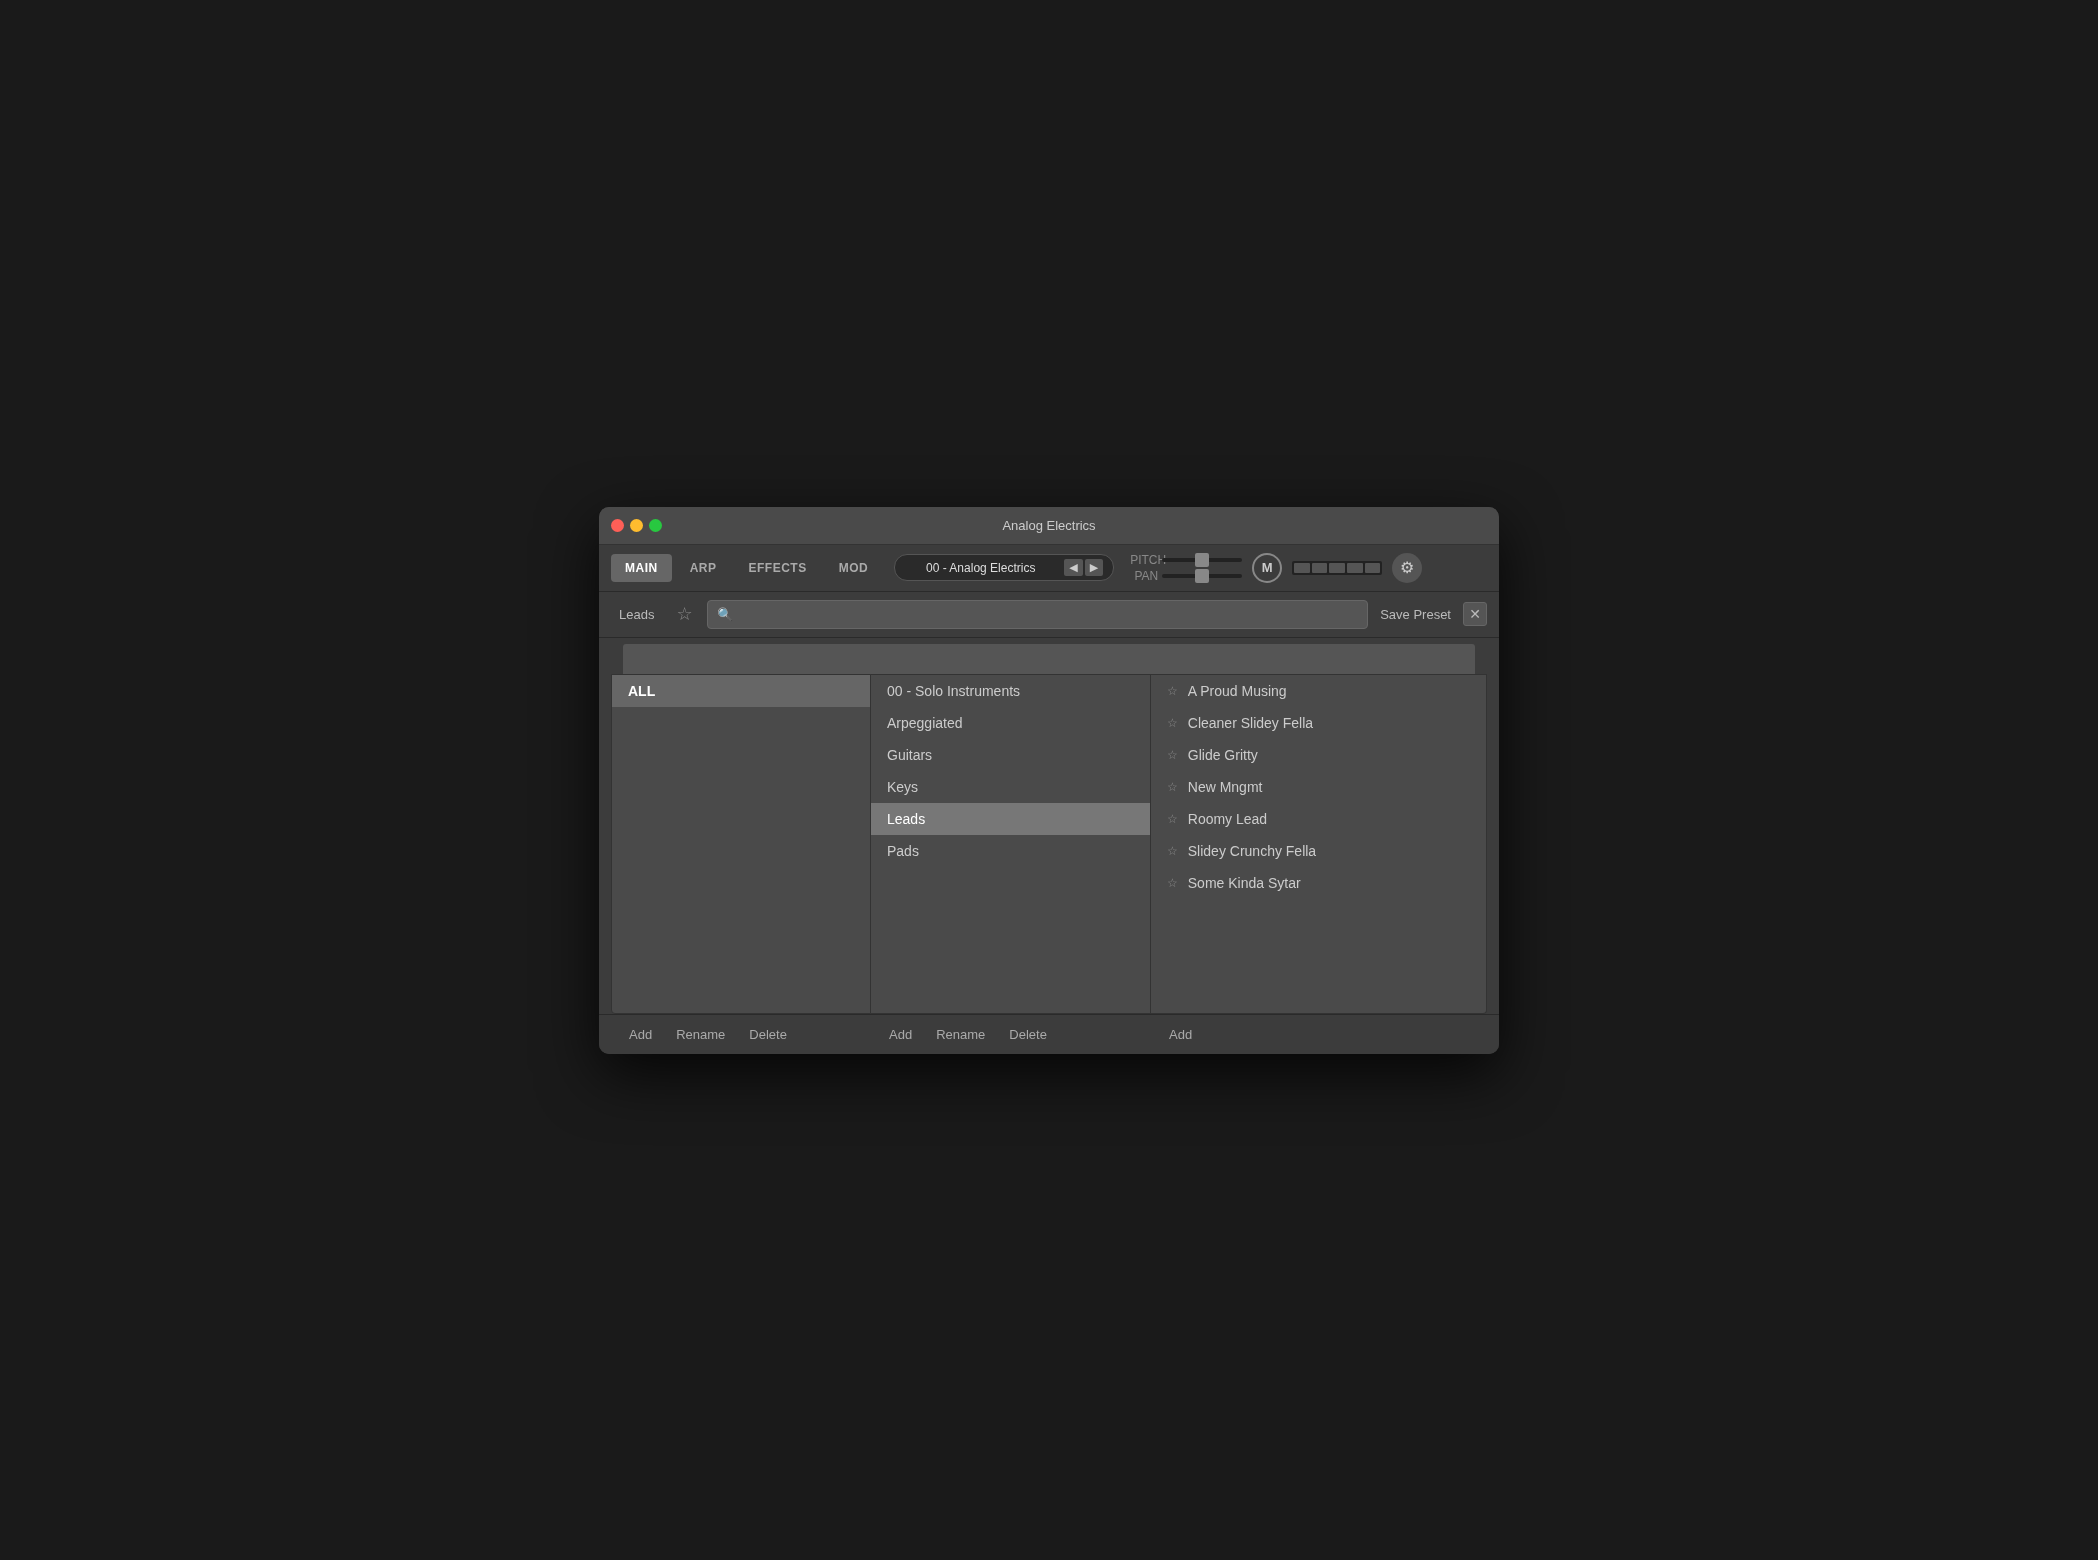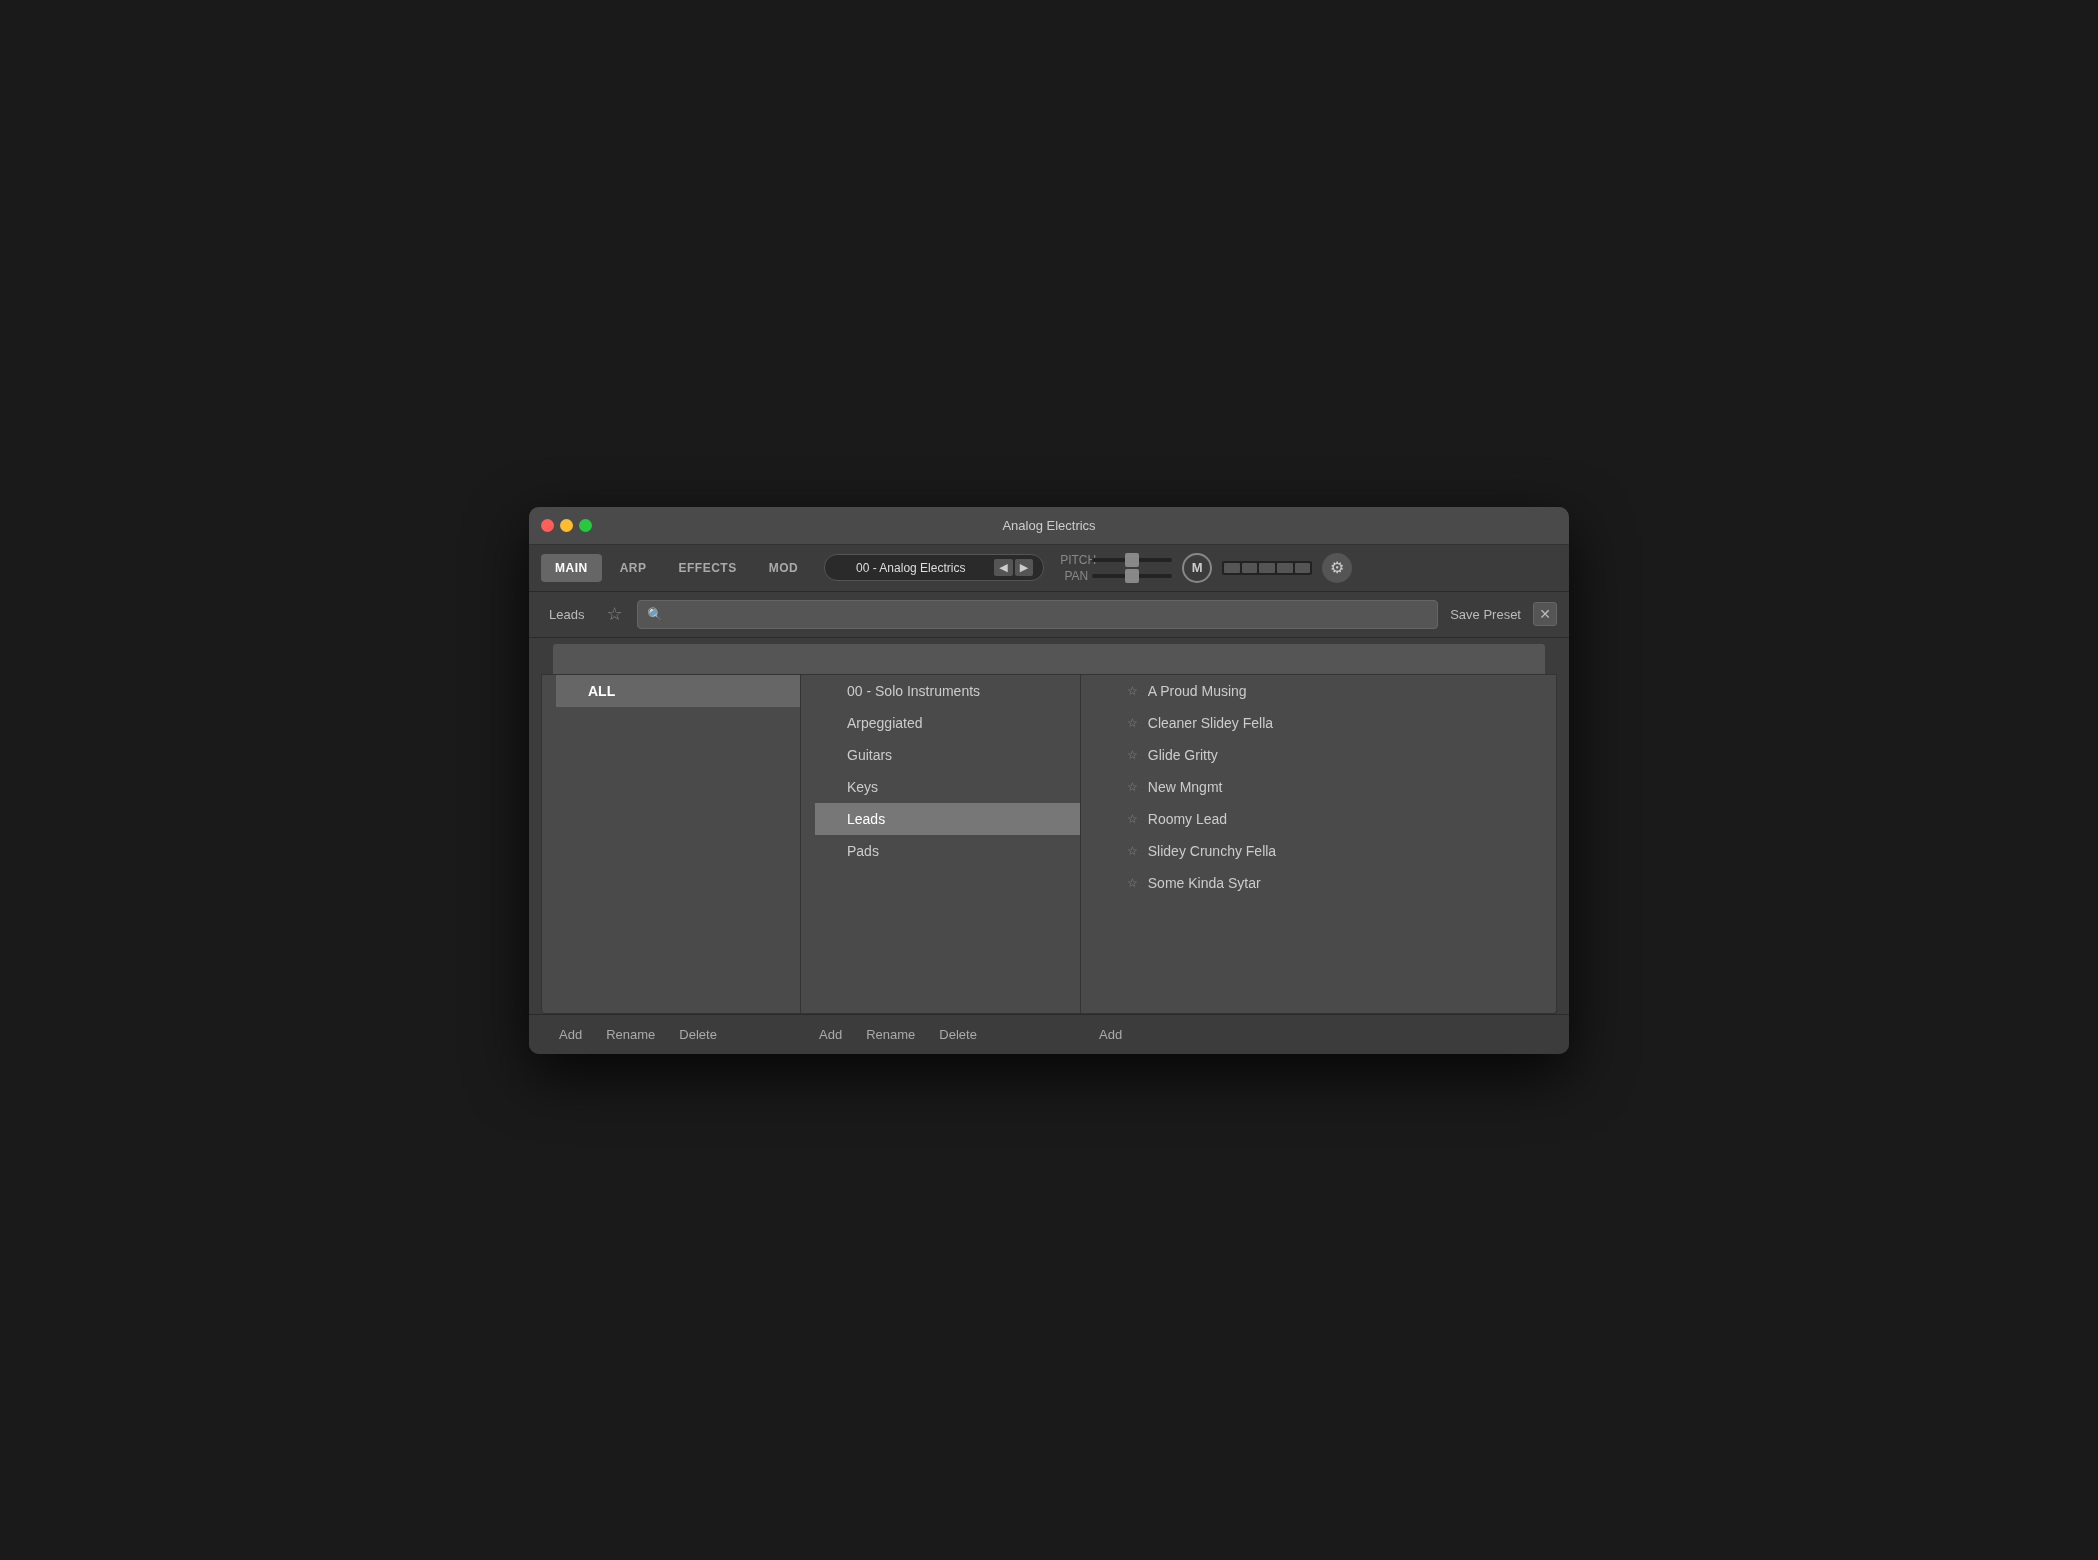--- a/index.html
+++ b/index.html
@@ -5,21 +5,21 @@
     * { box-sizing: border-box; margin: 0; padding: 0; }
     body {
       background: #1a1a1a;
       display: flex;
       justify-content: center;
       align-items: center;
       min-height: 100vh;
       font-family: -apple-system, BlinkMacSystemFont, 'Helvetica Neue', Arial, sans-serif;
     }
     .window {
-      width: 1040px;
+      width: 900px;
       background: #3c3c3c;
       border-radius: 10px;
       box-shadow: 0 20px 60px rgba(0,0,0,0.8);
       overflow: hidden;
     }
     
     .title-bar {
       background: #4a4a4a;
       height: 38px;
       display: flex;
@@ -268,29 +268,28 @@
     .col {
       display: flex;
       flex-direction: column;
       background: #4a4a4a;
       border: 1px solid #333;
     }
     .col-banks { flex: 0 0 260px; border-radius: 0 0 0 4px; }
     .col-categories { flex: 0 0 280px; border-left: none; }
     .col-presets { flex: 1; border-left: none; border-radius: 0 0 4px 0; }
     .col-item {
-      padding: 8px 32px;
+      padding: 8px 16px;
       font-size: 14px;
       color: #ccc;
       cursor: pointer;
       display: flex;
       align-items: center;
       gap: 10px;
       white-space: nowrap;
-      margin-left: 14px;
     }
     .col-item.selected {
       background: #777;
       color: #fff;
     }
     .col-item.selected-bold {
       background: #666;
       color: #fff;
       font-weight: 600;
     }

